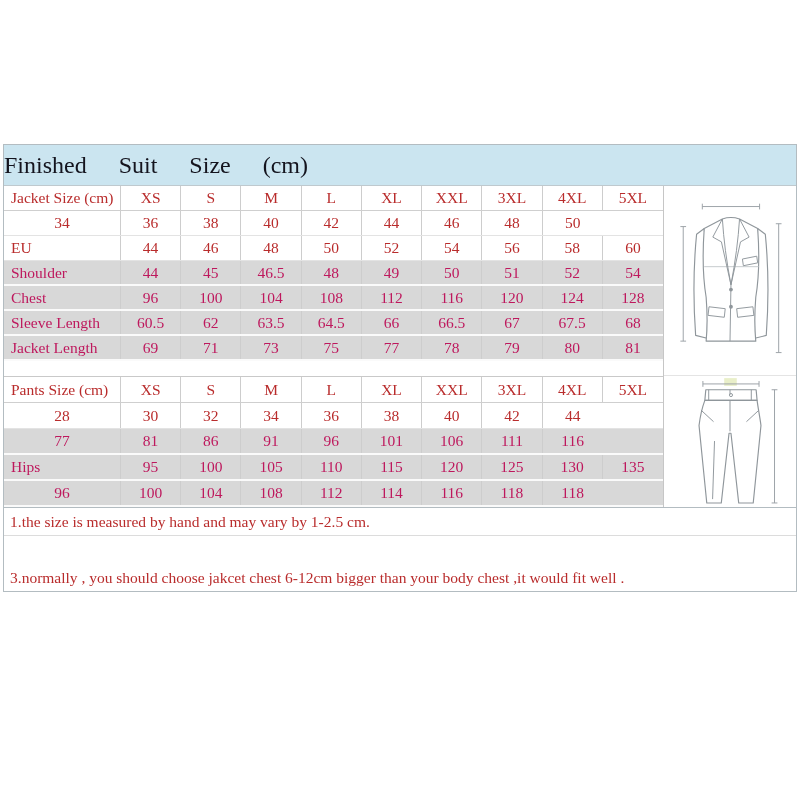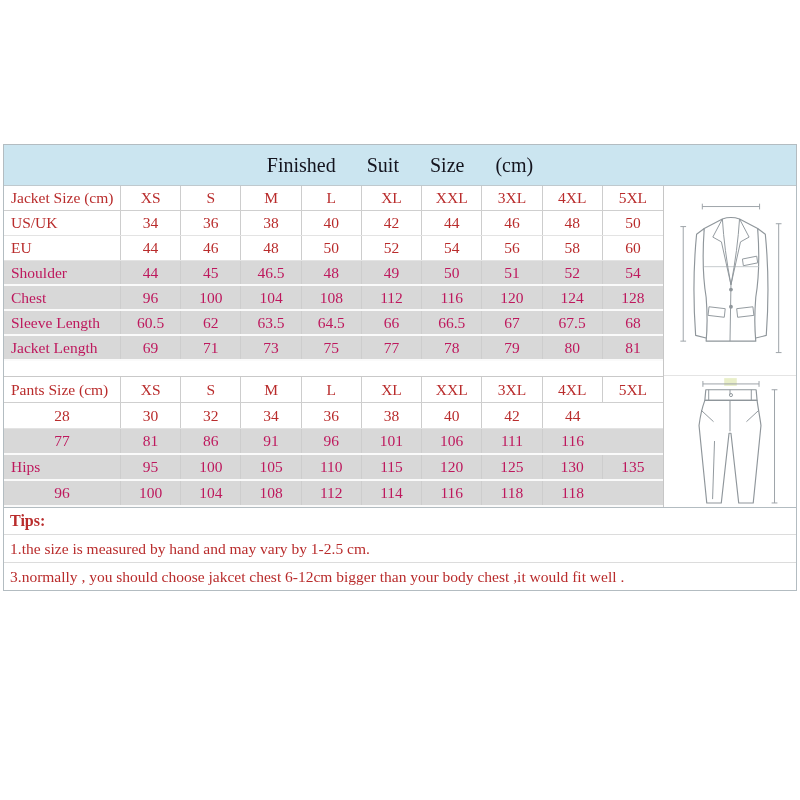--- a/index.html
+++ b/index.html
@@ -1,20 +1,20 @@
 <!DOCTYPE html>
 <html><head>
 <meta charset="utf-8">
 <style>
   html,body{margin:0;padding:0;background:#ffffff;}
   .page{position:relative;width:800px;height:800px;background:#ffffff;overflow:hidden;
         font-family:"Liberation Serif", serif;}
   .chart{position:absolute;left:3px;top:144px;width:792px;border:1px solid #b3bcc1;background:#fff;}
-  .title-bar{height:40px;line-height:40px;text-align:center;background:#cbe5f0;
-             color:#14141e;font-size:20px;word-spacing:26px;border-bottom:1px solid #bfc9ce;}
+  .title-bar{height:40px;line-height:40px;background:#cbe5f0;
+             color:#14141e;font-size:24px;word-spacing:26px;border-bottom:1px solid #bfc9ce;}
   .cbody{display:flex;}
   .datacol{width:659px;}
   .illcol{flex:1;border-left:1px solid #c6c6c6;display:flex;flex-direction:column;align-items:center;background:#fff;}
   .illbox{display:flex;align-items:center;justify-content:center;width:100%;box-sizing:border-box;}
   .illbox.jacket{height:190px;border-bottom:1px solid #e4e4e4;}
   .illbox.pants{flex:1;}
 
   .trow{display:grid;grid-template-columns:117px repeat(9,1fr);height:25px;box-sizing:border-box;
         font-size:15.5px;color:#be185d;background:#fff;border-bottom:1px solid #e3e3e3;}
   .pants-table .trow{height:26px;}
@@ -25,21 +25,21 @@
   .cell:last-child{border-right:none;}
   .cell.label{padding-left:7px;}
   .cell.val{justify-content:center;}
 
   .gap-row{height:16px;box-sizing:border-box;background:#fff;border-bottom:1px solid #c9c9c9;}
 
   .tips{border-top:1px solid #b3bcc1;color:#b92c2c;font-size:15.5px;background:#fff;}
   .tips-title{height:26px;display:flex;align-items:center;padding-left:6px;font-weight:bold;
               font-size:16px;border-bottom:1px solid #dcdcdc;}
   .tip{height:27px;display:flex;align-items:center;padding-left:6px;border-bottom:1px solid #dcdcdc;}
-  .tip:last-child{border-bottom:none;}
+  .tip:last-child{border-bottom:none;margin-top:28px;}
 </style>
 </head>
 <body>
 
 <div class="page">
   <div class="chart">
 
     <div class="title-bar">Finished Suit Size (cm)</div>
 
     <div class="cbody">
@@ -51,21 +51,20 @@
               <div class="cell val">S</div>
               <div class="cell val">M</div>
               <div class="cell val">L</div>
               <div class="cell val">XL</div>
               <div class="cell val">XXL</div>
               <div class="cell val">3XL</div>
               <div class="cell val">4XL</div>
               <div class="cell val">5XL</div>
             </div>
             <div class="trow accent">
-              <div class="cell label">US/UK</div>
               <div class="cell val">34</div>
               <div class="cell val">36</div>
               <div class="cell val">38</div>
               <div class="cell val">40</div>
               <div class="cell val">42</div>
               <div class="cell val">44</div>
               <div class="cell val">46</div>
               <div class="cell val">48</div>
               <div class="cell val">50</div>
             </div>
@@ -240,19 +239,18 @@
               <path d="M32 34 L45 46 M92 34 L79 46"></path>
               <path d="M46 66 L44 126"></path>
             </g>
             <circle cx="63" cy="18.5" r="1.6" fill="none" stroke="#8f969b"></circle>
           </svg>
         </div>
       </div>
     </div>
 
     <div class="tips">
-      <div class="tips-title">Tips:</div>
       <div class="tip">1.the size is measured by hand and may vary by 1-2.5 cm.</div>
       <div class="tip">3.normally , you should choose jakcet chest 6-12cm bigger than your body chest ,it would fit well .</div>
     </div>
 
   </div>
 </div>
 
 </body></html>

